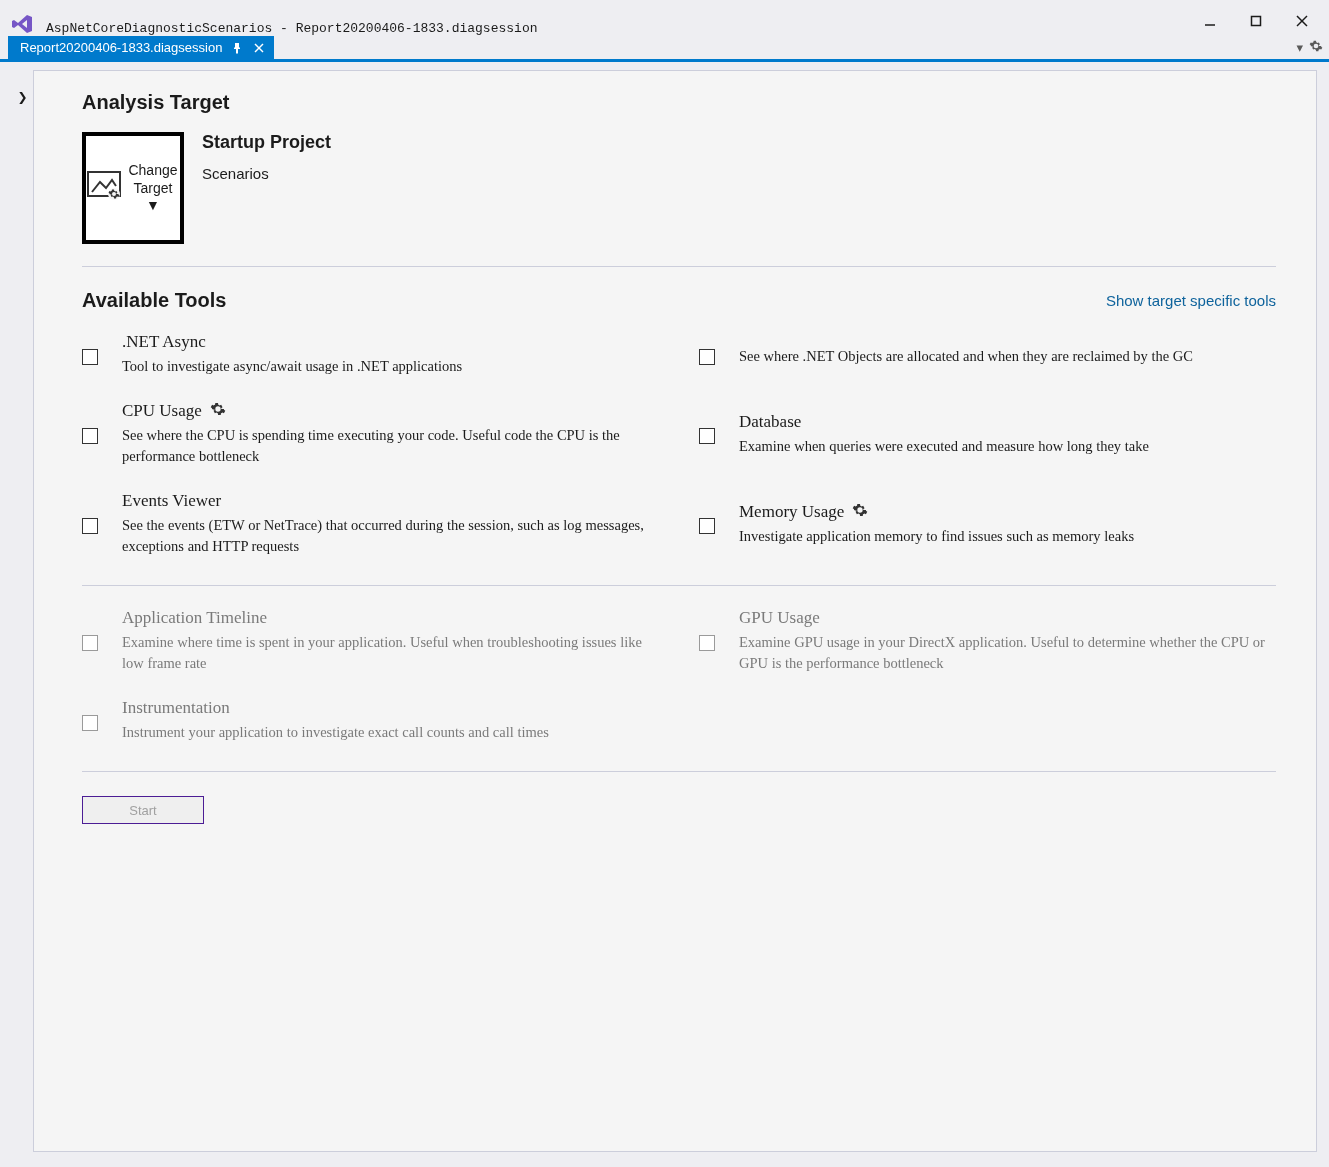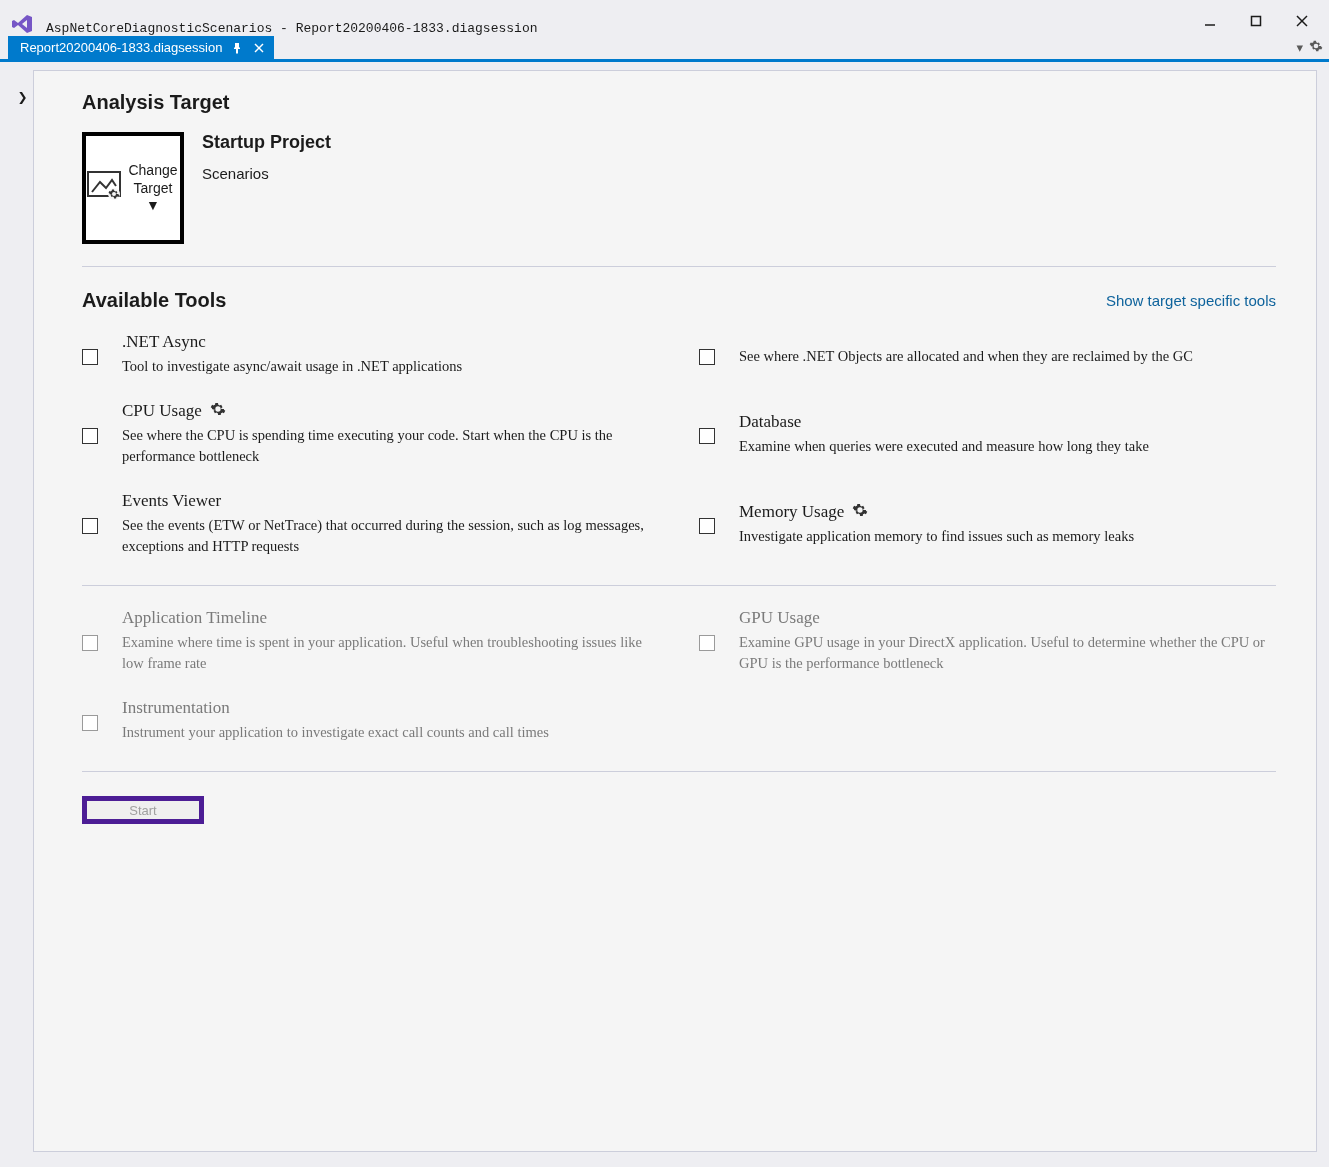--- a/index.html
+++ b/index.html
@@ -114,21 +114,21 @@
 .na-title { font-size: 20px; font-weight: 600; margin-bottom: 18px; display: flex; align-items: center; gap: 6px; cursor: pointer; }
 .na-caret { font-size: 14px; }
 
 .disabled .tool-title { color: #7a7a7a; }
 .disabled .tool-desc { color: #7a7a7a; }
 .disabled .chk { border-color: #9a9a9a; cursor: default; }
 
 .footer-row { margin-top: 24px; }
 .start-btn {
   width: 122px; height: 28px;
-  border: 5px solid #4c1d95;
+  border: 1px solid #4c1d95;
   background: #efefef;
   color: #a0a0a0;
   font-size: 13px;
   display: flex; align-items: center; justify-content: center;
 }
 </style>
 </head>
 <body>
 
 <div class="titlebar">
@@ -237,21 +237,21 @@
         </div>
         <div class="tool-item">
           <div class="chk"></div>
           <div class="tool-body">
             <div class="tool-title-row">
               <span class="tool-title">CPU Usage</span>
               <span><svg class="gear" viewBox="0 0 24 24">
                   <path fill="#333" d="M12 8a4 4 0 100 8 4 4 0 000-8zm9 4a7 7 0 01-.1 1.2l2 1.6-2 3.4-2.4-1a7 7 0 01-2 1.2l-.4 2.6h-4l-.4-2.6a7 7 0 01-2-1.2l-2.4 1-2-3.4 2-1.6A7 7 0 013 12a7 7 0 01.1-1.2l-2-1.6 2-3.4 2.4 1a7 7 0 012-1.2L8 3h4l.4 2.6a7 7 0 012 1.2l2.4-1 2 3.4-2 1.6c.1.4.2.8.2 1.2z"></path>
                 </svg></span>
             </div>
-            <div class="tool-desc">See where the CPU is spending time executing your code. Start when the CPU is the performance bottleneck</div>
+            <div class="tool-desc">See where the CPU is spending time executing your code. Useful code the CPU is the performance bottleneck</div>
           </div>
         </div>
         <div class="tool-item">
           <div class="chk"></div>
           <div class="tool-body">
             <div class="tool-title-row">
               <span class="tool-title">Database</span>
             </div>
             <div class="tool-desc">Examine when queries were executed and measure how long they take</div>
           </div>

